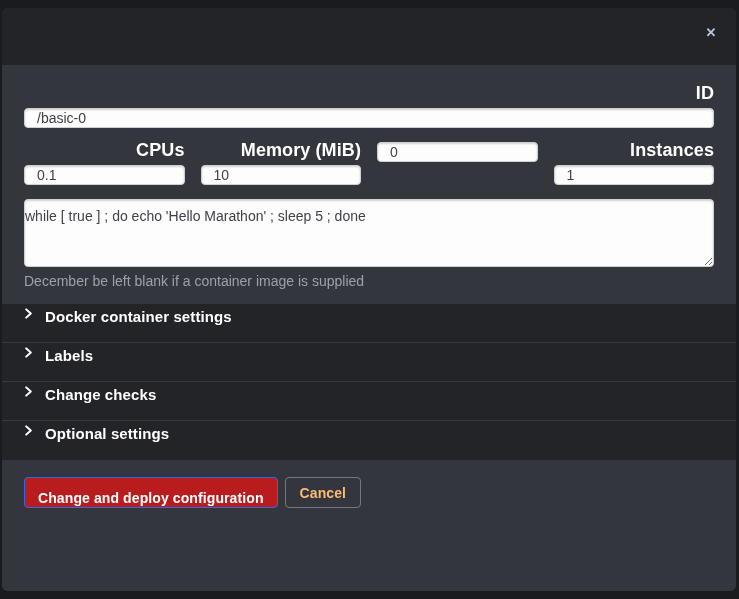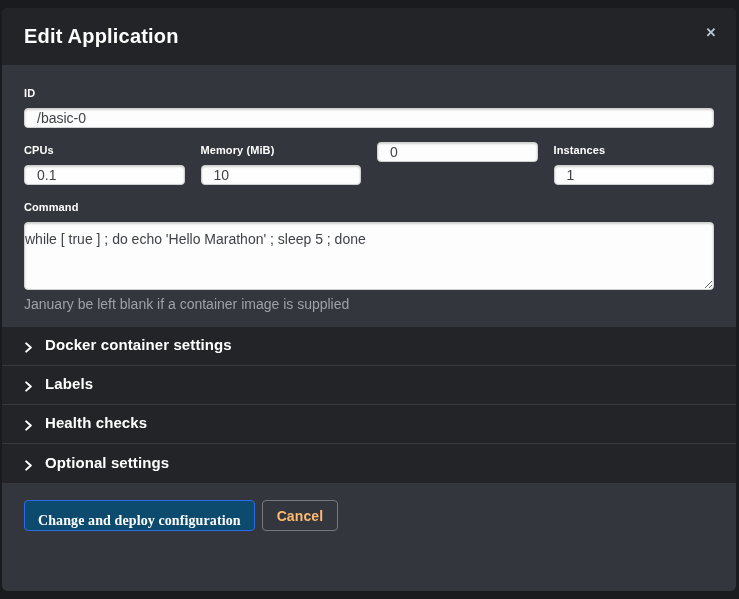--- a/index.html
+++ b/index.html
@@ -51,25 +51,26 @@
   
   .modal-body {
     flex: 0 0 auto;
     padding: 20px 22px 14px;
     background: #33363c;
   }
   .form-group { margin-bottom: 14px; }
   .field-label {
     display: block;
     color: #ffffff;
-    font-size: 11px;
+    font-size: 18px;
     font-weight: 700;
     line-height: 17px;
     margin-bottom: 6px;
     letter-spacing: 0.1px;
+    text-align: right;
   }
   .text-input {
     display: block;
     width: 100%;
     height: 20px;
     background: #fdfdfd;
     border: 1px solid #cfd0d2;
     border-radius: 4px;
     box-shadow: inset 0 1px 2px rgba(0,0,0,0.18);
     padding: 0 12px;
@@ -90,22 +91,22 @@
     margin-top: 6px;
     color: #9da1a8;
     font-size: 14px;
     line-height: 17px;
   }
   
   .sections { flex: 0 0 auto; background: #232428; }
   .section-row {
     height: 39px;
     display: flex;
-    align-items: flex-end;
-    padding: 12px 21px;
+    align-items: flex-start;
+    padding: 4px 21px;
     border-bottom: 1px solid #35383d;
     cursor: pointer;
   }
   .section-row:last-child { border-bottom: none; }
   .chevron {
     width: 11px; height: 11px;
     margin-right: 11px;
     flex: 0 0 auto;
     display: block;
   }
@@ -127,40 +128,38 @@
   .btn {
     height: 31px;
     border-radius: 4px;
     font-size: 14px;
     font-weight: 700;
     font-family: "Liberation Sans", sans-serif;
     cursor: pointer;
     letter-spacing: 0.1px;
   }
   .btn-primary {
-    background: #0c4a6e;
+    background: #b91c1c;
     border: 1px solid #2d6be8;
     color: #ffffff;
     padding: 12px 13px;
-    font-family: Liberation Serif, serif;
   }
   .btn-default {
     background: transparent;
     border: 1px solid #75797f;
     color: #fdba74;
     padding: 0 14px;
   }
 </style>
 </head>
 <body>
 
 <div class="modal">
 
   <div class="modal-header">
-    <span class="modal-title">Edit Application</span>
     <button class="close-btn">
       <span>✕</span>
     </button>
   </div>
 
   <div class="modal-body">
 
     <div class="form-group">
       <label class="field-label">ID</label>
       <input class="text-input" type="text" value="/basic-0" style="">
@@ -178,23 +177,22 @@
       <div class="field-col">
         <input class="text-input" type="text" value="0" style="">
       </div>
       <div class="field-col">
         <label class="field-label">Instances</label>
         <input class="text-input" type="text" value="1" style="">
       </div>
     </div>
 
     <div class="form-group" style="margin-bottom:0;">
-      <label class="field-label">Command</label>
       <textarea class="text-input" style="">while [ true ] ; do echo 'Hello Marathon' ; sleep 5 ; done</textarea>
-      <div class="help-text">January be left blank if a container image is supplied</div>
+      <div class="help-text">December be left blank if a container image is supplied</div>
     </div>
 
   </div>
 
   <div class="sections">
 
     <div class="section-row">
       <svg class="chevron" viewBox="0 0 12 12">
         <polyline points="3.5,1.5 8.5,6 3.5,10.5" fill="none" stroke="#ffffff" stroke-width="2.2" stroke-linecap="round" stroke-linejoin="round"></polyline>
       </svg>
@@ -206,21 +204,21 @@
       <svg class="chevron" viewBox="0 0 12 12">
         <polyline points="3.5,1.5 8.5,6 3.5,10.5" fill="none" stroke="#ffffff" stroke-width="2.2" stroke-linecap="round" stroke-linejoin="round"></polyline>
       </svg>
       <span class="section-label">Labels</span>
     </div>
 
     <div class="section-row">
       <svg class="chevron" viewBox="0 0 12 12">
         <polyline points="3.5,1.5 8.5,6 3.5,10.5" fill="none" stroke="#ffffff" stroke-width="2.2" stroke-linecap="round" stroke-linejoin="round"></polyline>
       </svg>
-      <span class="section-label">Health checks</span>
+      <span class="section-label">Change checks</span>
     </div>
 
     <div class="section-row">
       <svg class="chevron" viewBox="0 0 12 12">
         <polyline points="3.5,1.5 8.5,6 3.5,10.5" fill="none" stroke="#ffffff" stroke-width="2.2" stroke-linecap="round" stroke-linejoin="round"></polyline>
       </svg>
       <span class="section-label">Optional settings</span>
     </div>
 
   </div>

